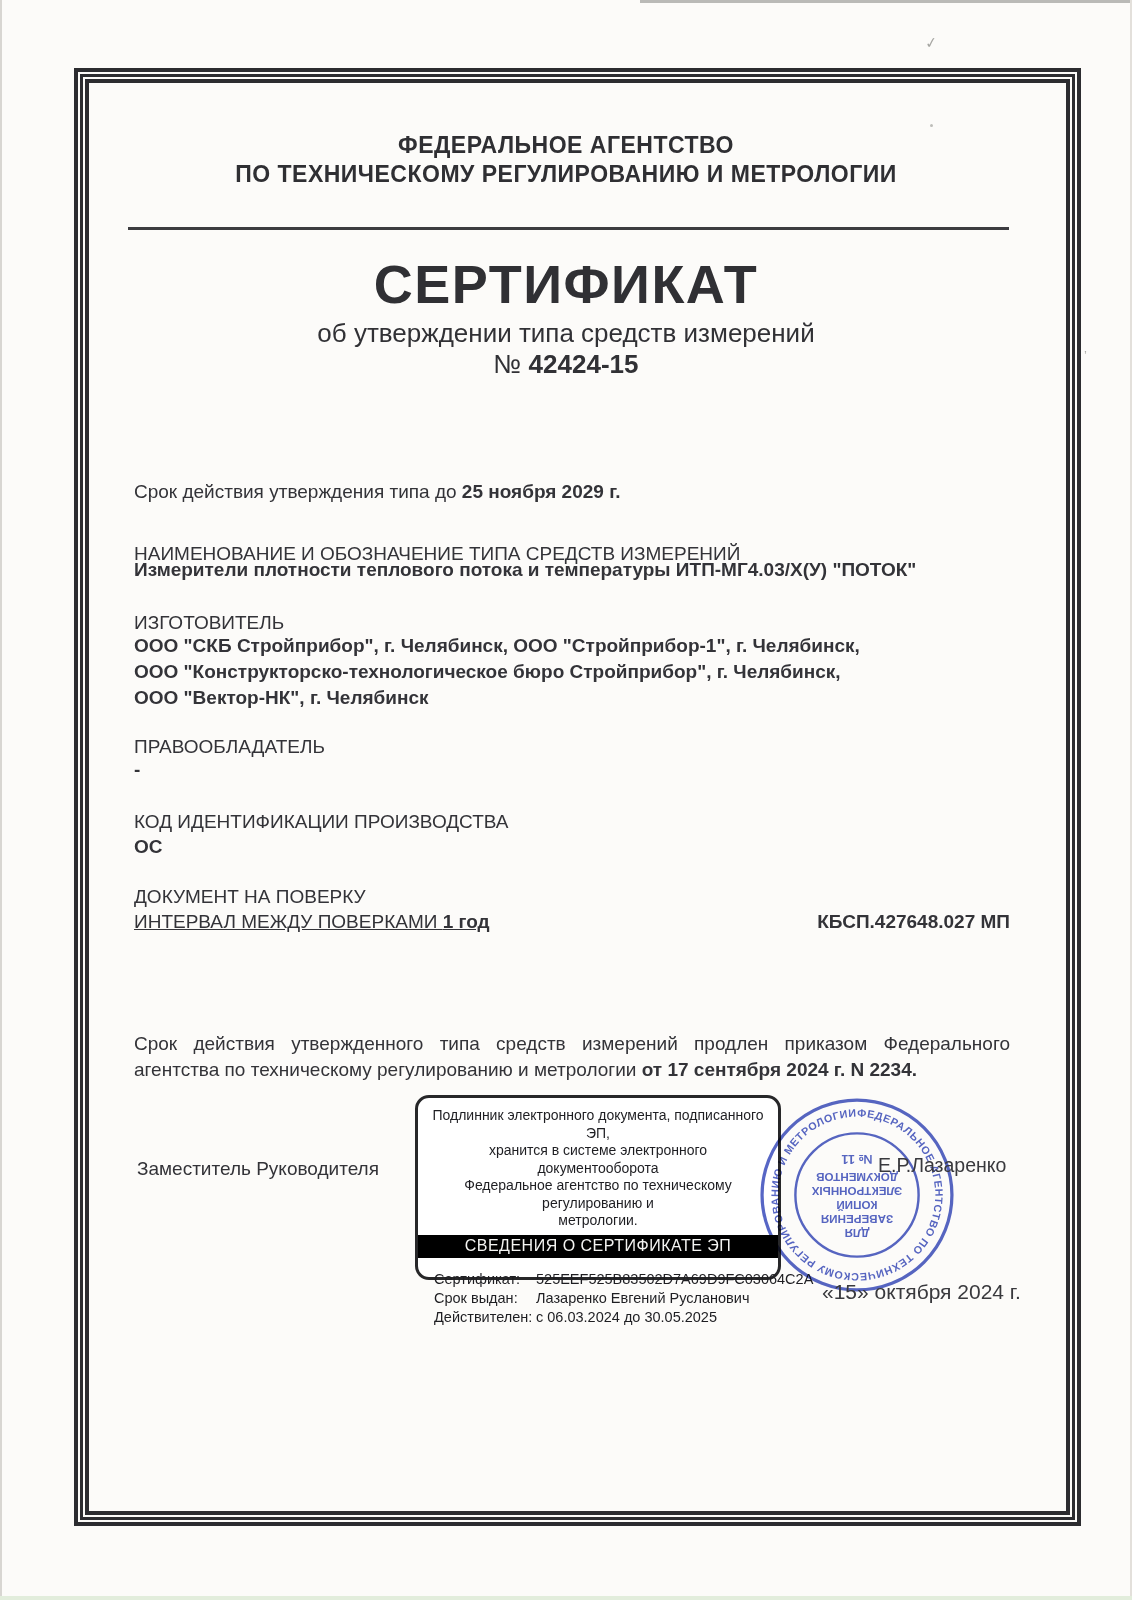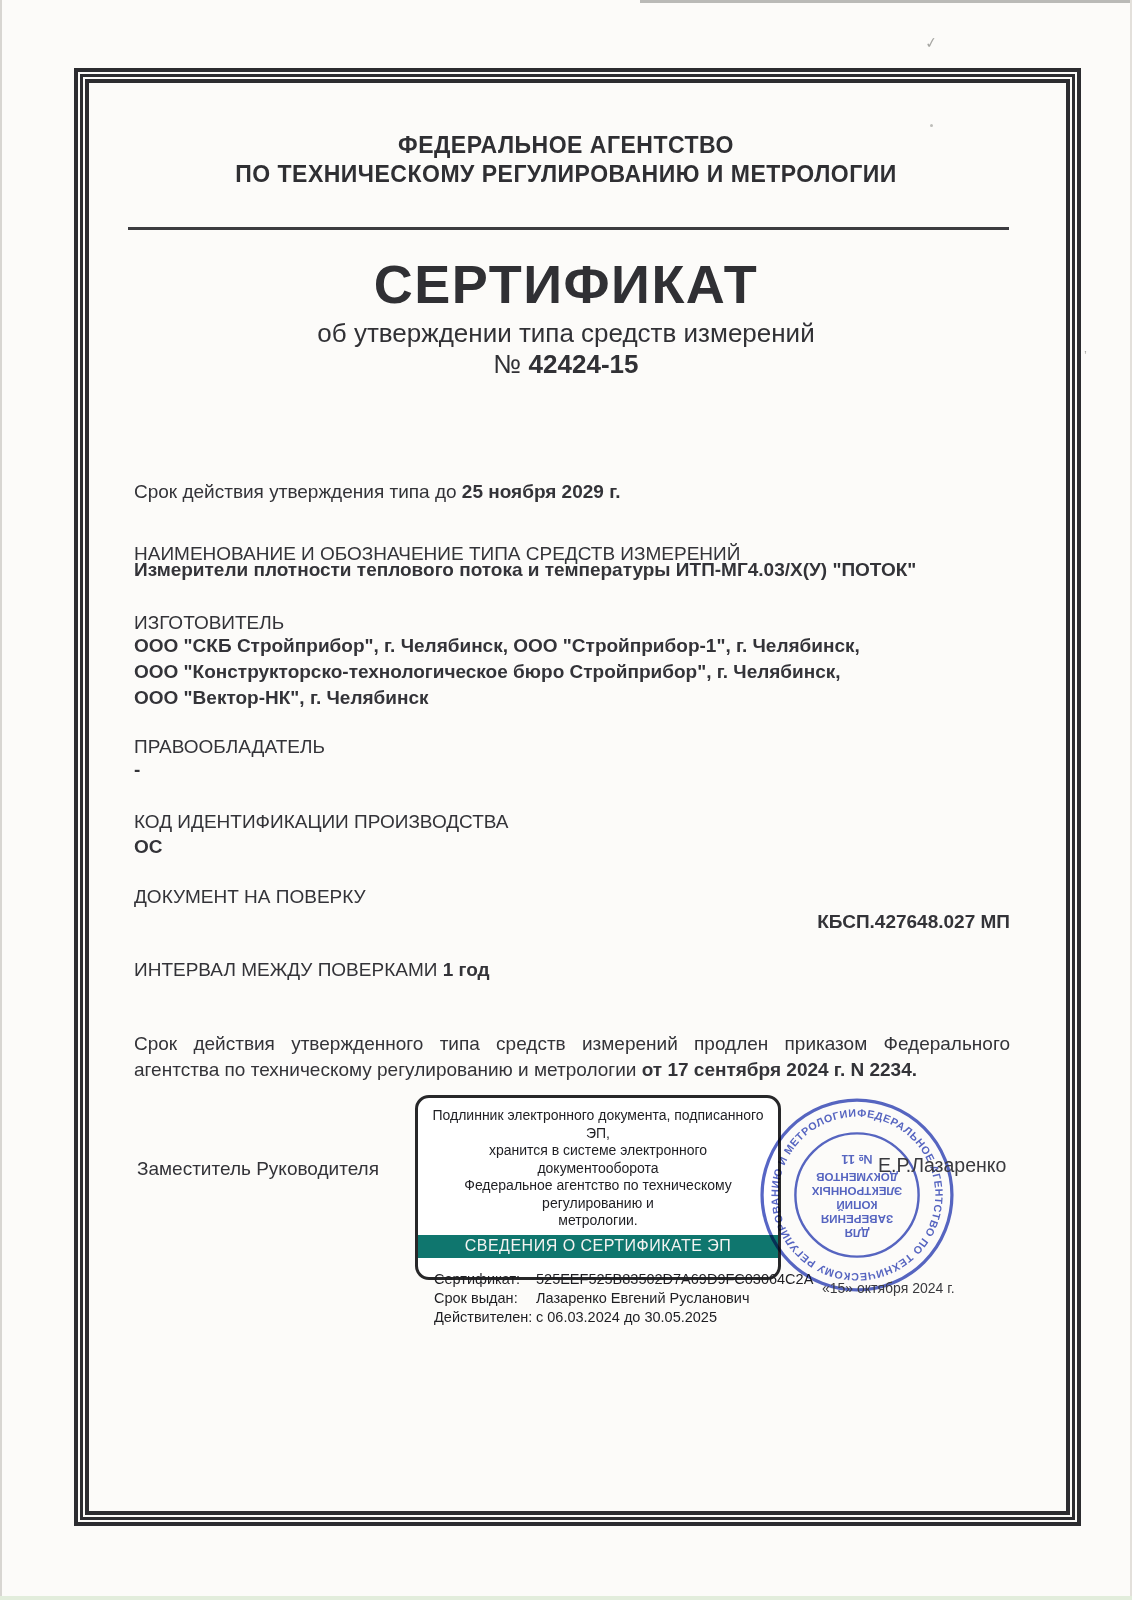--- a/index.html
+++ b/index.html
@@ -43,37 +43,37 @@
   .t-name-label{top:532px;margin-top:9px;}
   .t-name-value{top:557px;font-weight:bold;}
   .t-maker-label{top:610px;}
   .t-maker-lines{top:633px;font-weight:bold;}
   .t-rights-label{top:734px;}
   .t-rights-value{top:757px;font-weight:bold;}
   .t-code-label{top:809px;}
   .t-code-value{top:834px;font-weight:bold;}
   .t-doc-label{top:884px;}
   .t-doc-value{top:909px;font-weight:bold;text-align:right;}
-  .t-interval{top:957px;}
+  .t-interval{top:909px;text-decoration:underline;}
   .t-extension{top:1031px;text-align:justify;}
 
   .sign-position{left:137px;top:1158px;font-size:19px;color:#333338;}
   .sign-name{left:878px;top:1154px;font-size:19.5px;color:#39393d;z-index:6;}
-  .sign-date{left:822px;top:1280px;font-size:14px;color:#39393d;z-index:6;}
+  .sign-date{left:822px;top:1280px;font-size:21px;color:#39393d;z-index:6;}
 
   
   .esign-box{
     left:415px;top:1095px;width:366px;height:185px;
     border:3.5px solid #272729;border-radius:14px;
     background:rgba(255,255,255,.92);
     box-sizing:border-box;z-index:2;
   }
   .esign-head{padding:9px 14px 0 14px;text-align:center;font-size:14px;line-height:17.5px;color:#1e1e22;}
   .esign-bar{
-    margin-top:5px;height:23px;background:#0f766e;color:#f4f4f2;
+    margin-top:5px;height:23px;background:#000000;color:#f4f4f2;
     display:flex;align-items:center;justify-content:center;
     font-size:16px;letter-spacing:.5px;
   }
   .esign-rows{padding:12px 0 0 16px;font-size:14.5px;line-height:19px;color:#1e1e22;}
   .esign-row{display:flex;}
   .esign-row .lab{width:102px;flex:none;}
 
   
   .stamp{left:756px;top:1094px;width:202px;height:202px;z-index:4;mix-blend-mode:multiply;opacity:.9;}
 </style>

